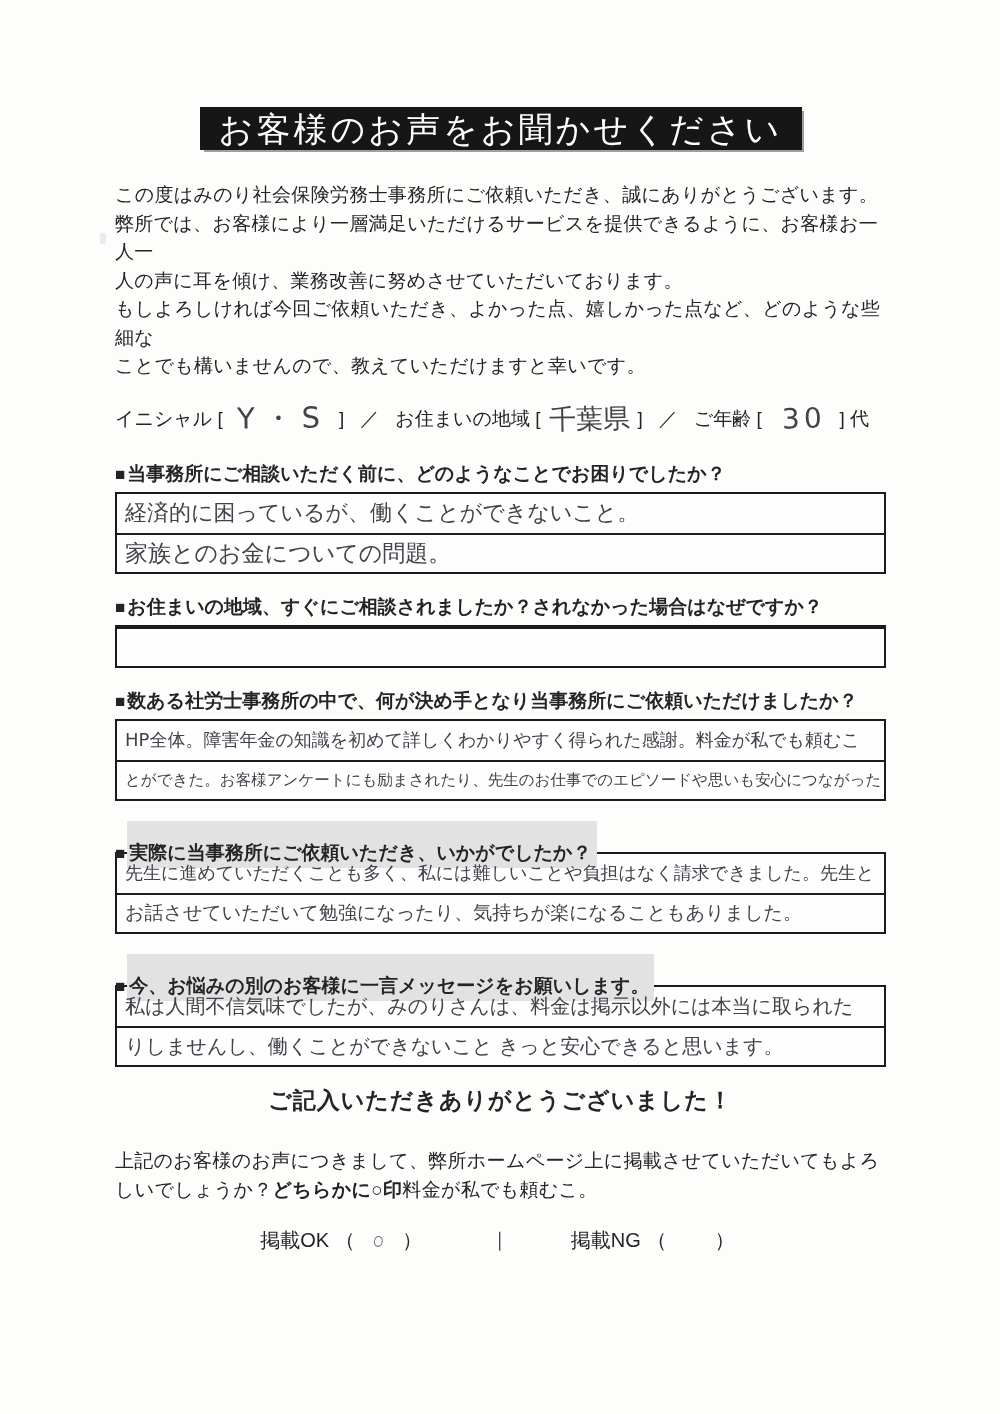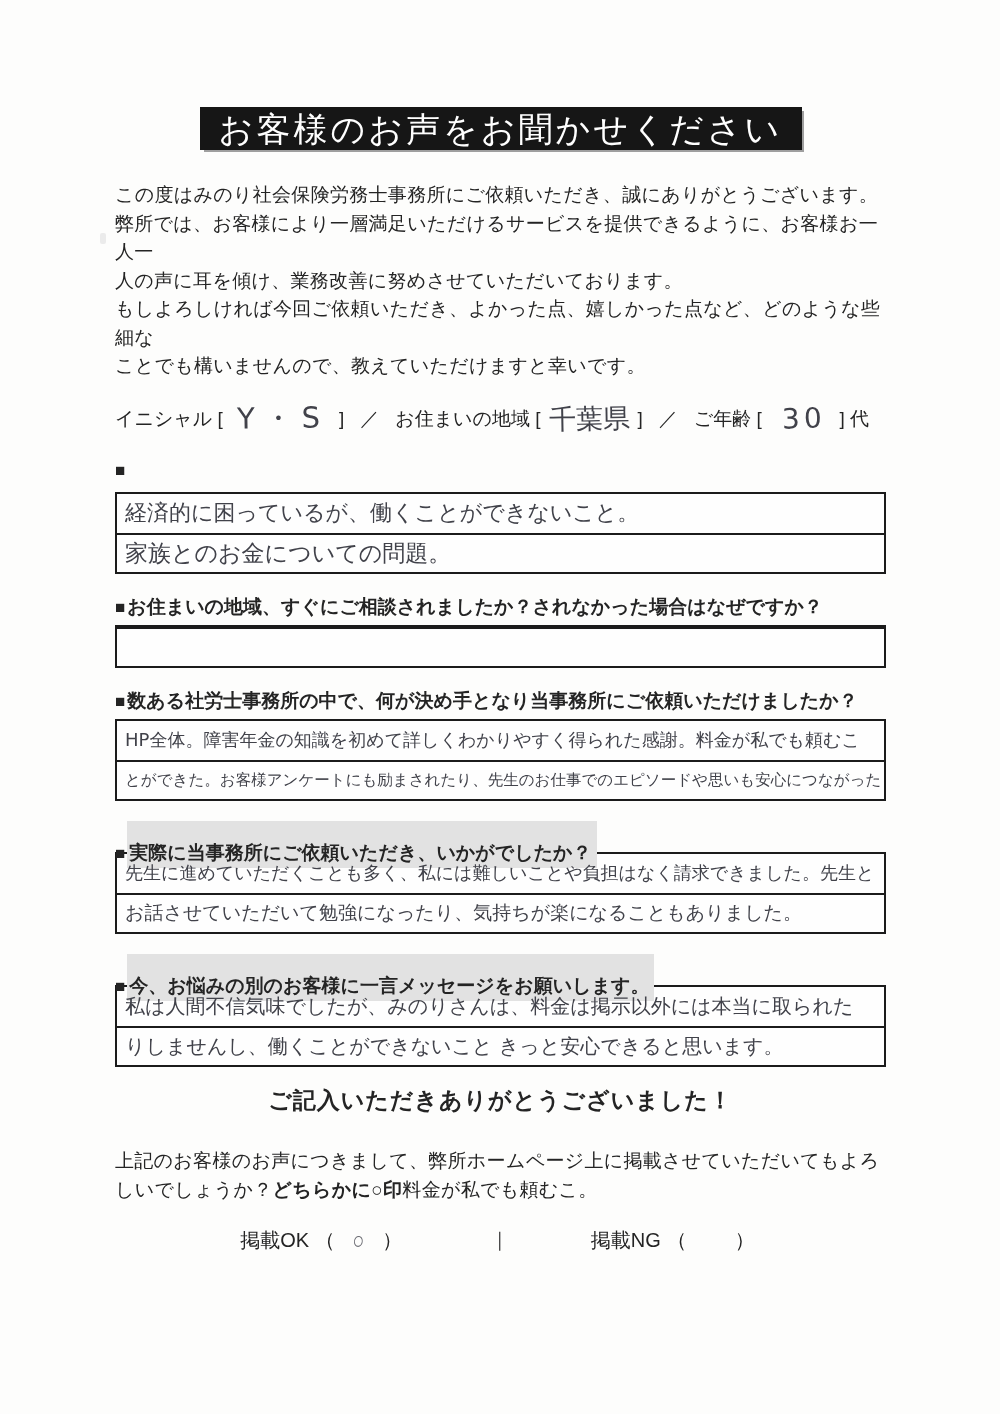--- a/index.html
+++ b/index.html
@@ -111,21 +111,20 @@
     font-size: 19px;
     line-height: 29px;
     letter-spacing: 0.3px;
   }
   .publish-line {
     margin-top: 22px;
     display: flex;
     align-items: center;
     justify-content: center;
     font-size: 20px;
-    gap: 20px;
   }
   .publish-group { display: flex; align-items: center; }
   .paren { margin: 0 6px; }
   .circle-mark {
     display: inline-block;
     font-size: 25px;
     color: #6a6b72;
     margin: 0 10px;
     transform: rotate(10deg) scaleX(0.78);
     font-weight: 300;
@@ -164,20 +163,21 @@
     <span>]</span>
     <span class="sep">／</span>
     <span>ご年齢 [</span>
     <span class="hw hw-age">30</span>
     <span>] 代</span>
   </div>
 
   <div class="section">
     <div class="sec-header">
       <span class="sec-marker">■</span>
+      <span class="sec-title">当事務所にご相談いただく前に、どのようなことでお困りでしたか？</span>
     </div>
     <div class="answer-box">
       <div class="answer-row hw hw-s0r0">経済的に困っているが、働くことができないこと。</div>
       <div class="answer-row second hw hw-s0r1">家族とのお金についての問題。</div>
     </div>
   </div>
 
   <div class="section">
     <div class="sec-header">
       <span class="sec-marker">■</span>

